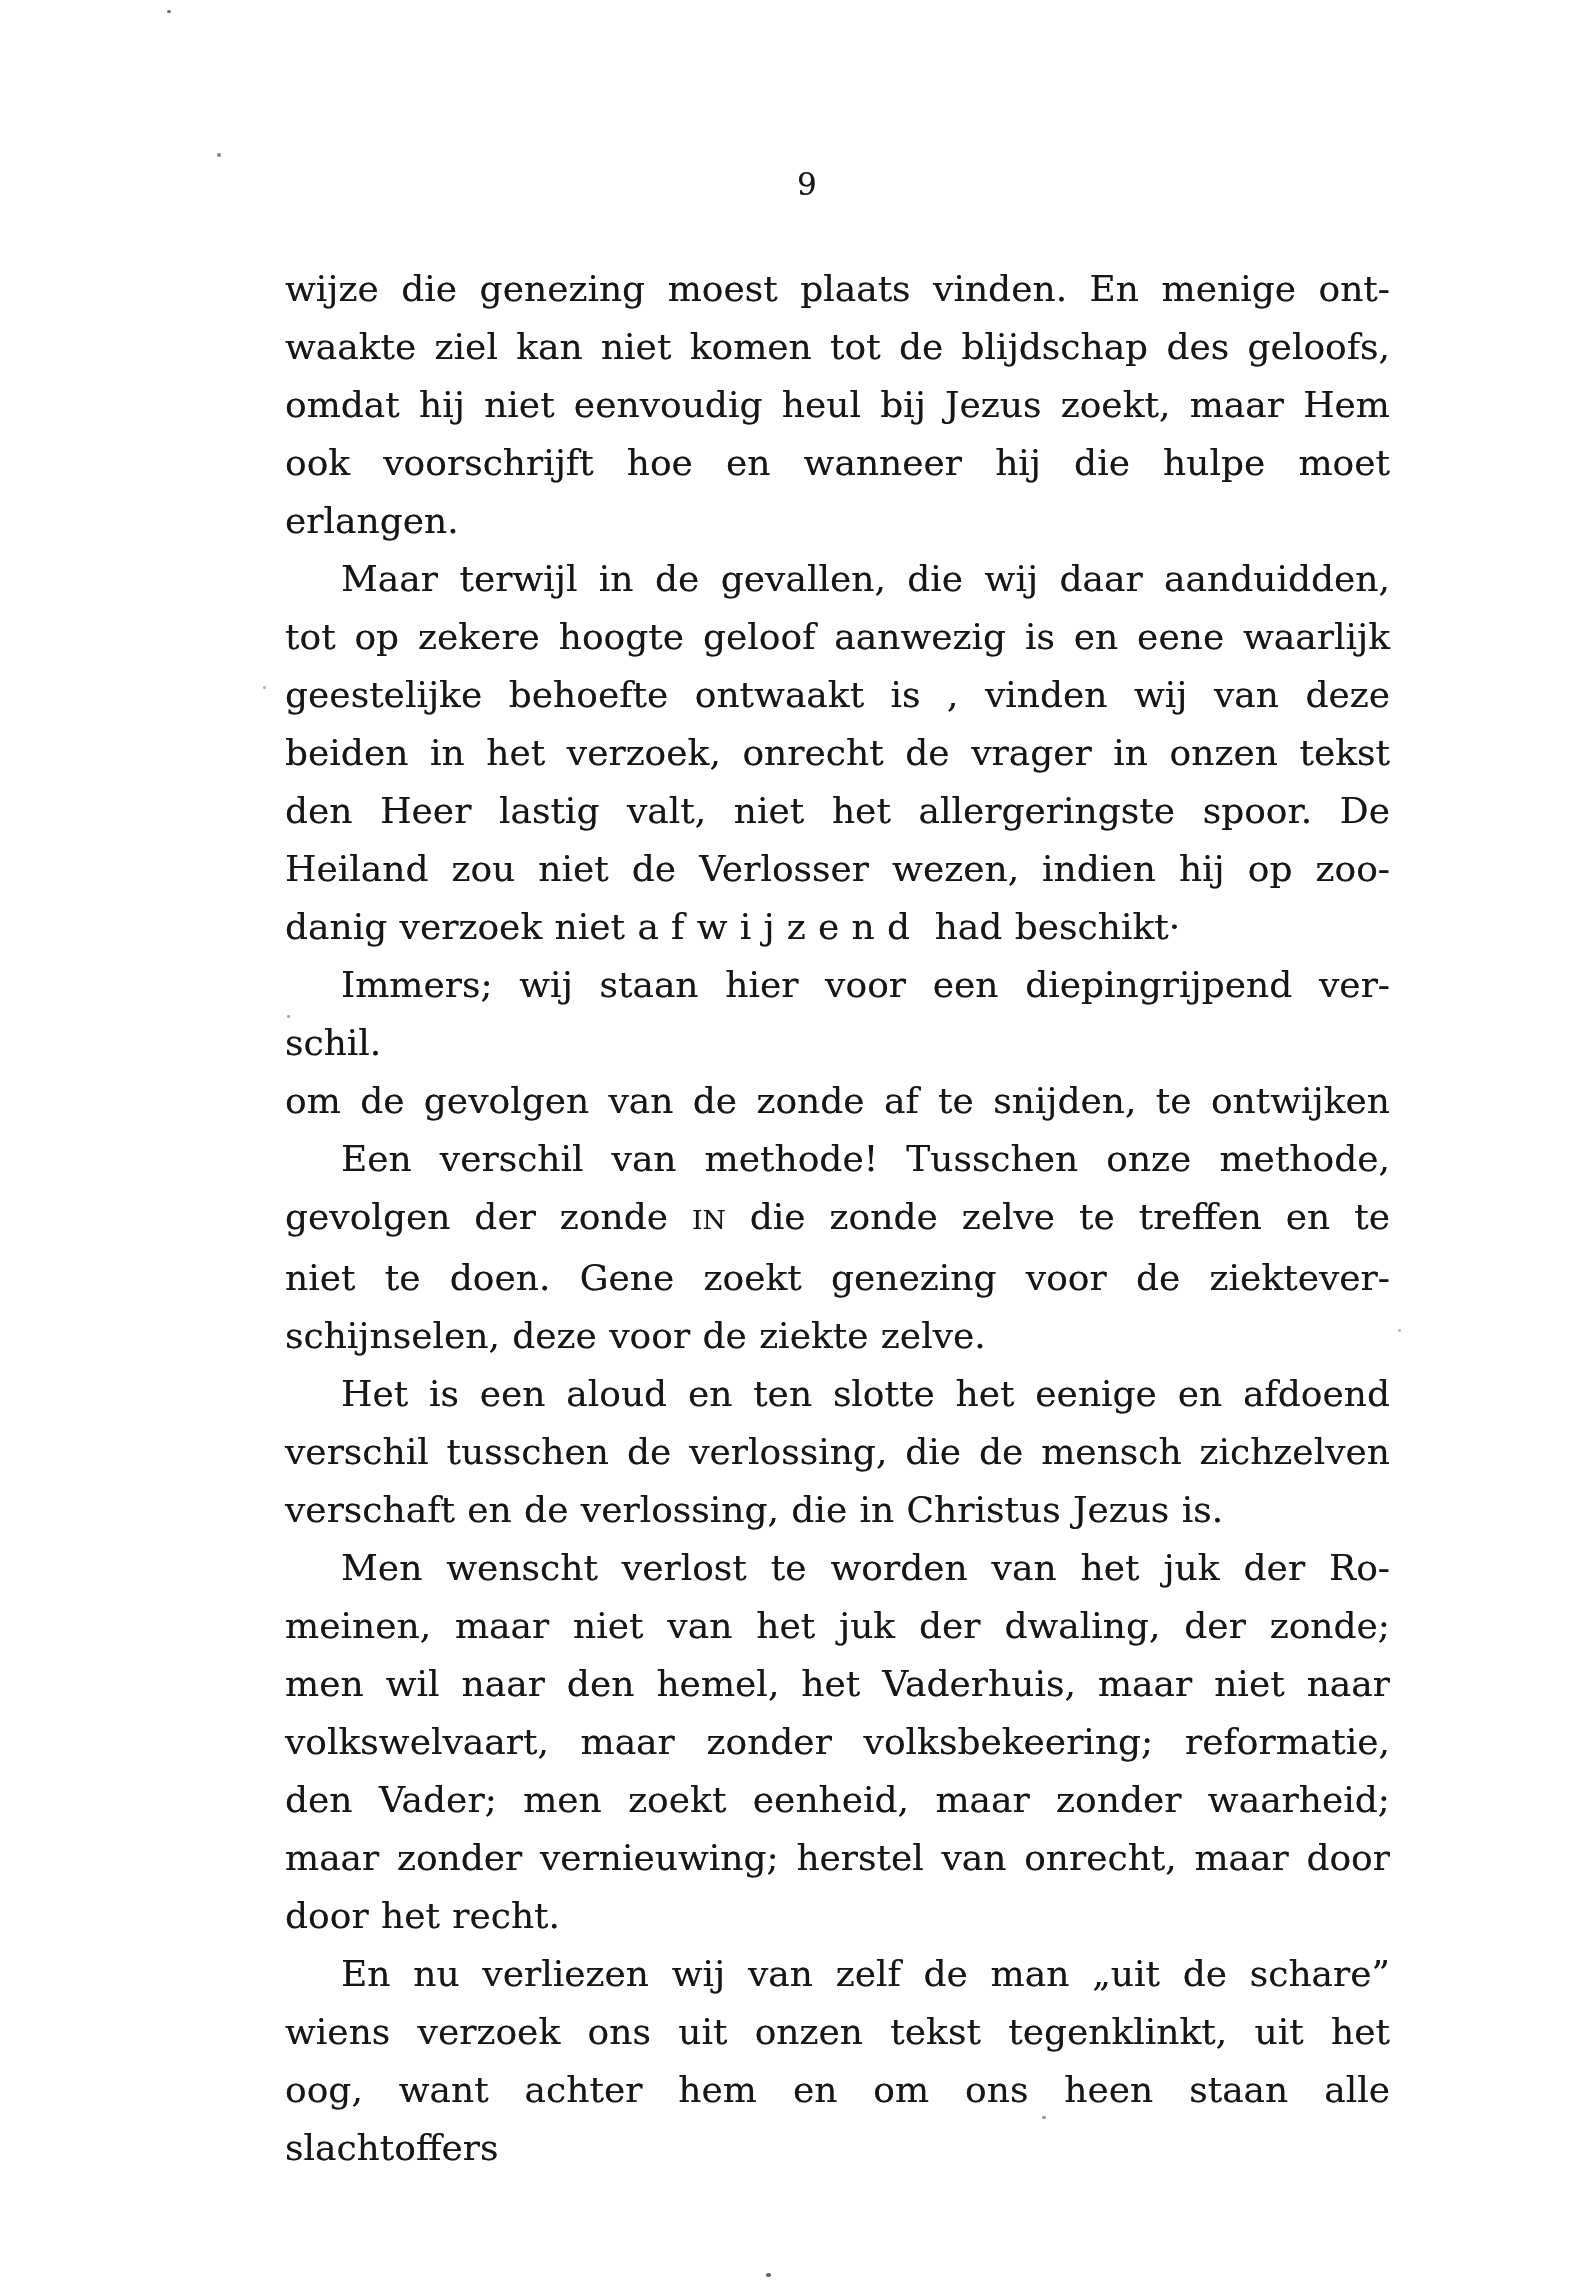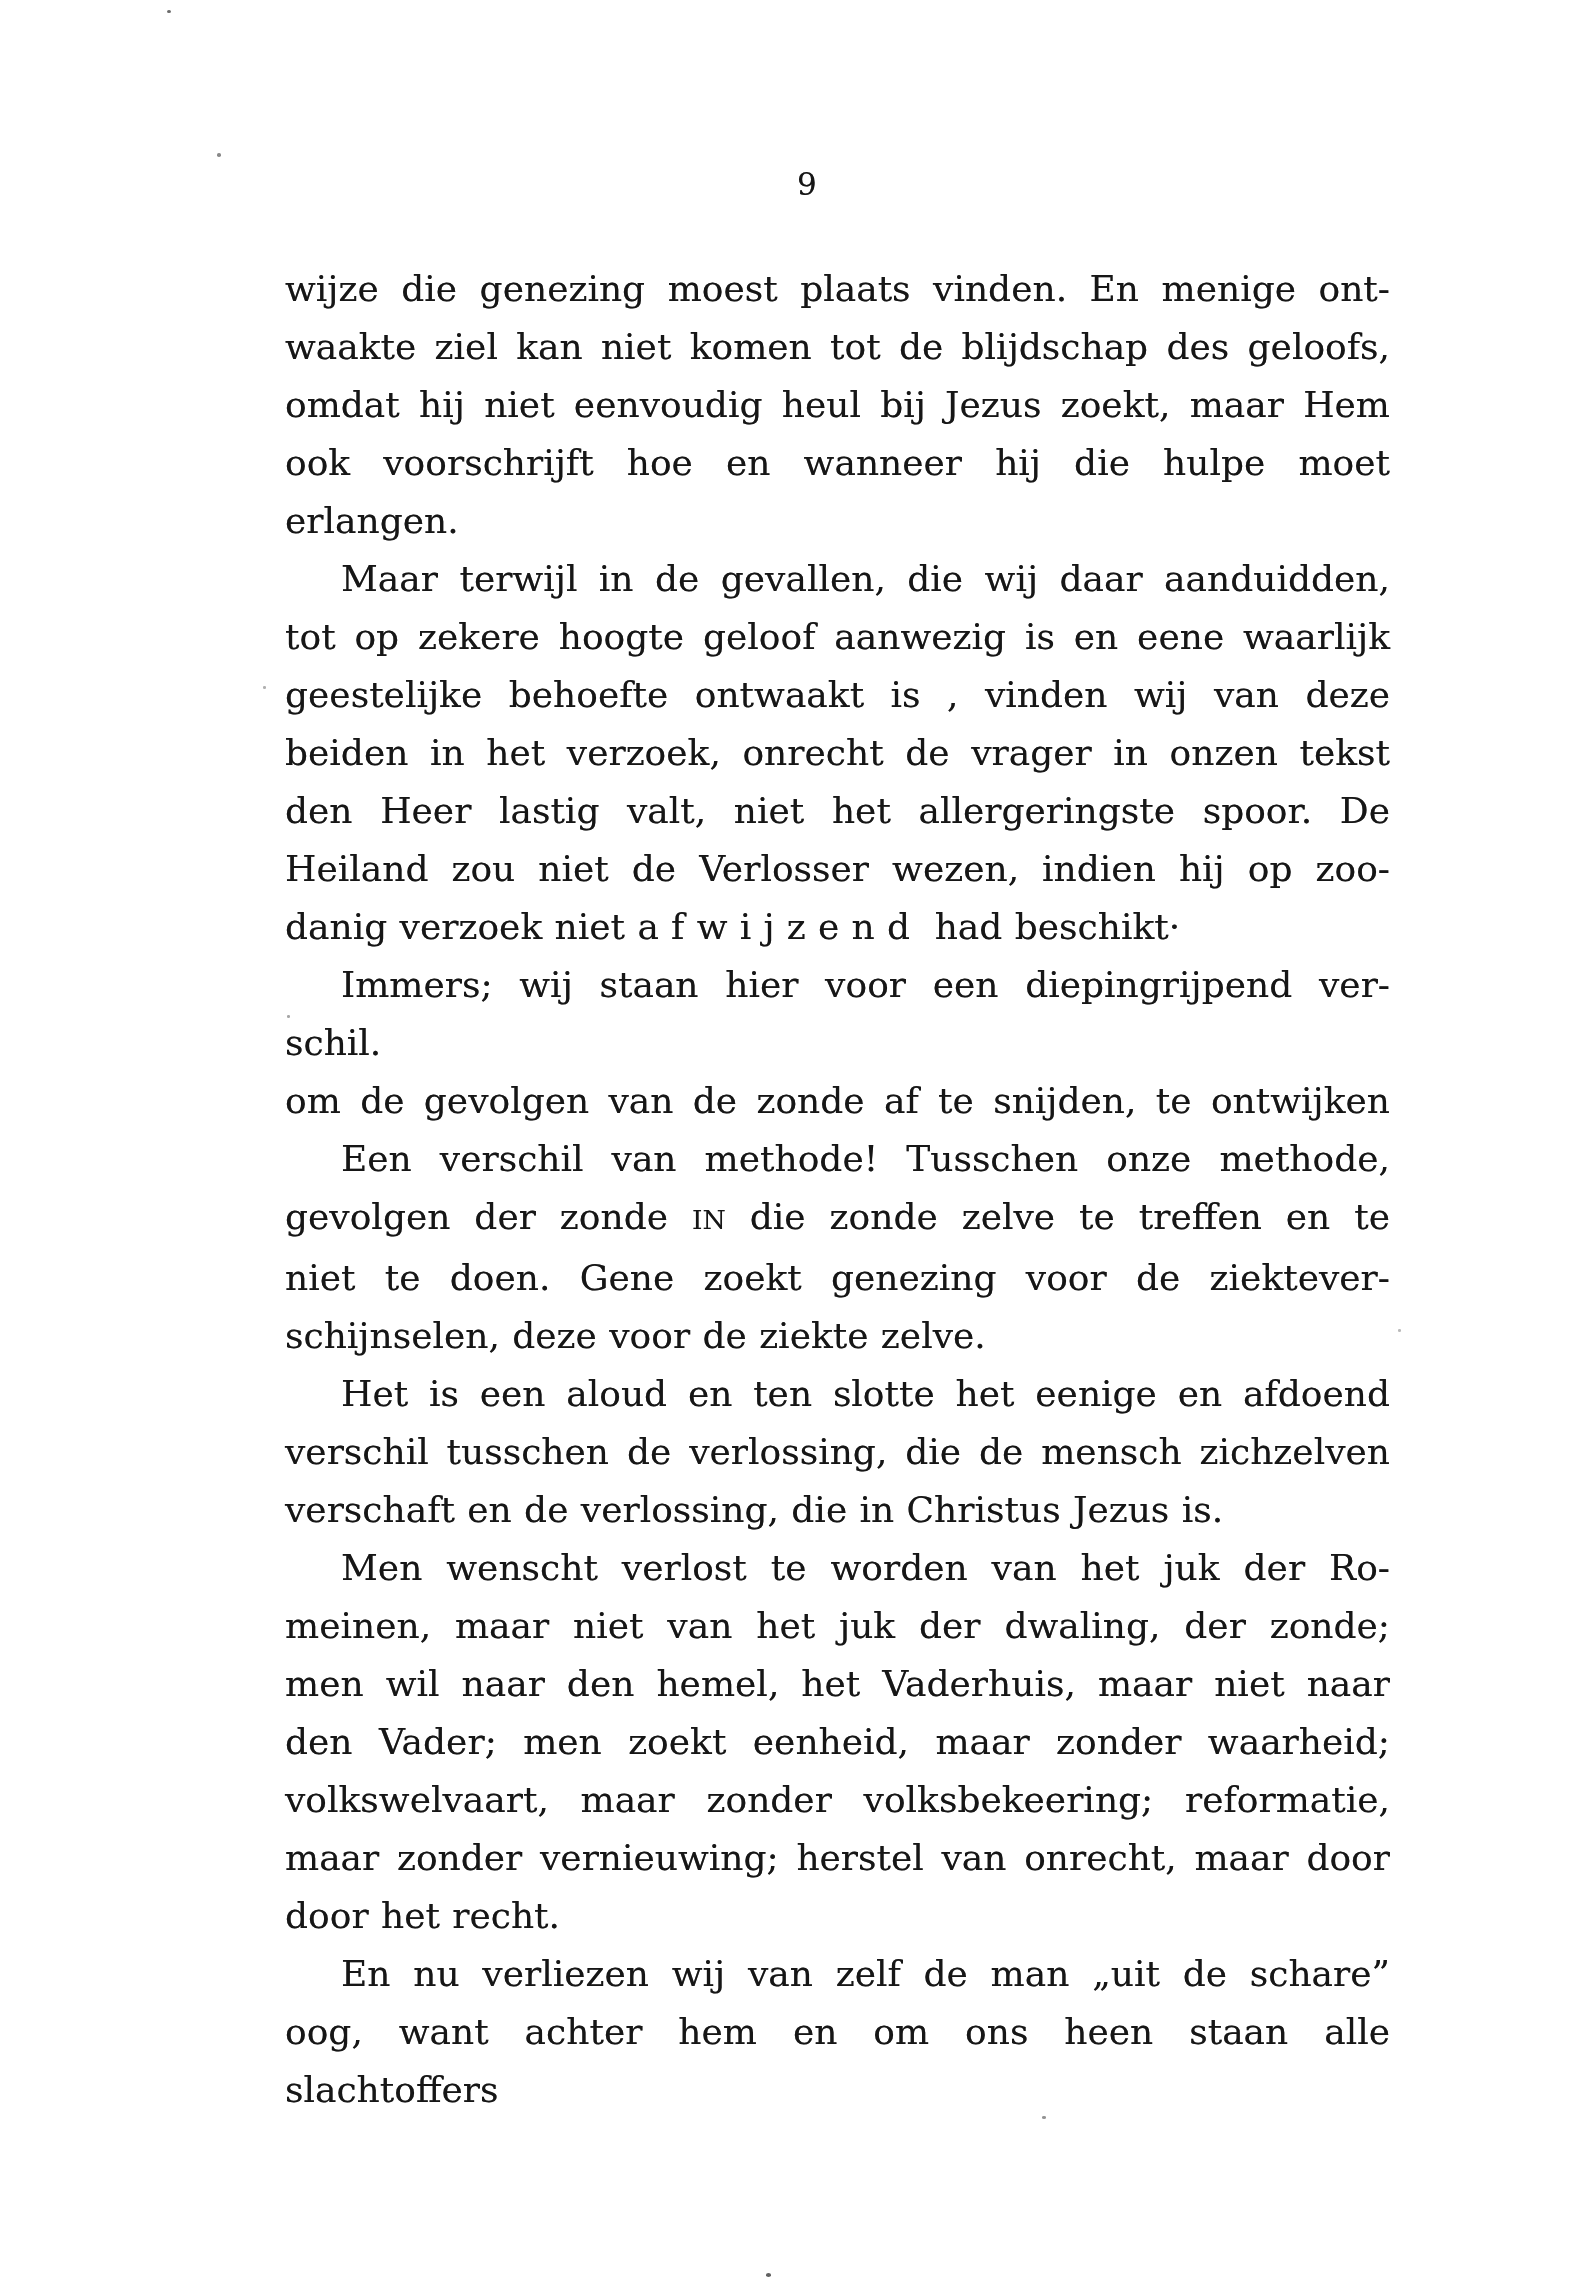--- a/index.html
+++ b/index.html
@@ -89,25 +89,26 @@
     <div class="line indent">Een verschil van methode!  Tusschen onze methode,</div>
     <div class="line"><span>gevolgen der zonde </span><span class="smallcaps">IN</span><span> die zonde zelve te treffen en te</span></div>
     <div class="line">niet te doen.  Gene zoekt genezing voor de ziektever-</div>
     <div class="line par-end">schijnselen, deze voor de ziekte zelve.</div>
     <div class="line indent">Het is een aloud en ten slotte het eenige en afdoend</div>
     <div class="line">verschil tusschen de verlossing, die de mensch zichzelven</div>
     <div class="line par-end">verschaft en de verlossing, die in Christus Jezus is.</div>
     <div class="line indent">Men wenscht verlost te worden van het juk der Ro-</div>
     <div class="line">meinen, maar niet van het juk der dwaling, der zonde;</div>
     <div class="line">men wil naar den hemel, het Vaderhuis, maar niet naar</div>
+    <div class="line">volkswelvaart, maar zonder volksbekeering; reformatie,</div>
     <div class="line">den Vader; men zoekt eenheid, maar zonder waarheid;</div>
-    <div class="line">volkswelvaart, maar zonder volksbekeering; reformatie,</div>
     <div class="line">maar zonder vernieuwing; herstel van onrecht, maar door</div>
     <div class="line par-end">door het recht.</div>
     <div class="line indent">En nu verliezen wij van zelf de man  „uit de schare”</div>
+    <div class="line">wiens verzoek ons uit onzen tekst tegenklinkt, uit het</div>
     <div class="line">oog, want achter hem en om ons heen staan alle slachtoffers</div>
   </div>
 
   <div class="speck" style="left:167px; top:9.5px; width:4.3px; height:3.5px; opacity:0.75;"></div>
   <div class="speck" style="left:217px; top:153px; width:3.5px; height:3.5px; opacity:0.6;"></div>
   <div class="speck" style="left:287px; top:1015px; width:2.6px; height:2.6px; opacity:0.45;"></div>
   <div class="speck" style="left:263px; top:686px; width:2.6px; height:2.6px; opacity:0.4;"></div>
   <div class="speck" style="left:1042px; top:2116px; width:3.5px; height:2.6px; opacity:0.55;"></div>
   <div class="speck" style="left:766px; top:2273px; width:5.2px; height:3.5px; opacity:0.8;"></div>
   <div class="speck" style="left:1398px; top:1329px; width:2.6px; height:2.6px; opacity:0.35;"></div>

